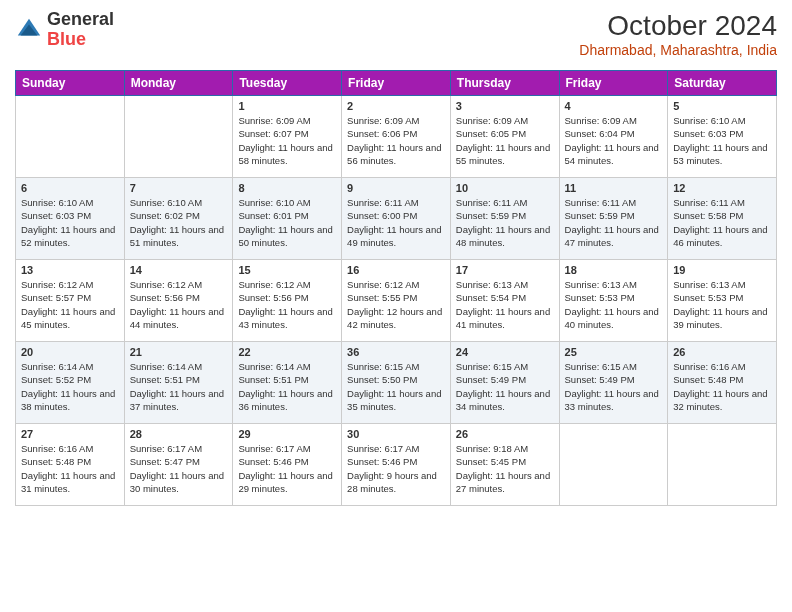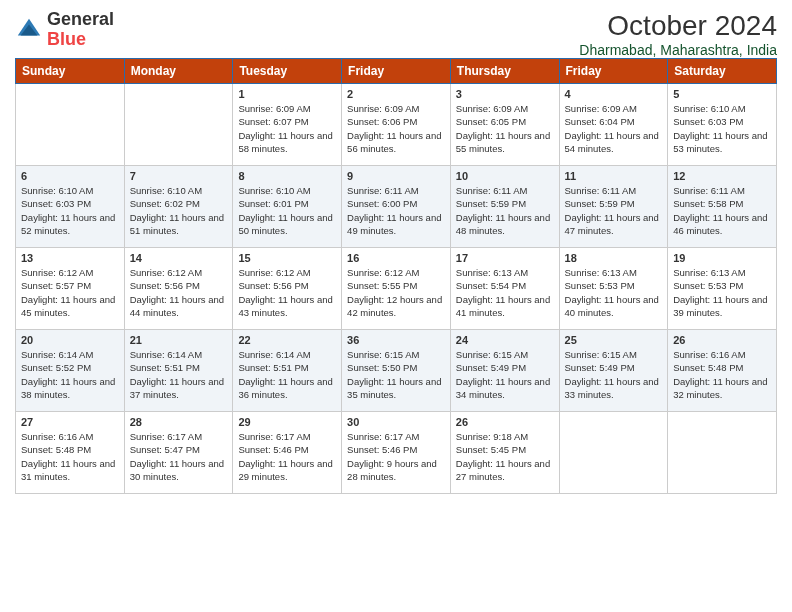--- a/index.html
+++ b/index.html
@@ -12,21 +12,21 @@
     }
     .page {
       width: 792px;
       height: 612px;
       padding: 10px 15px;
     }
     .header {
       display: flex;
       justify-content: space-between;
       align-items: flex-start;
-      margin-bottom: 0;
+      margin-bottom: 12px;
     }
     .logo {
       display: flex;
       align-items: center;
       gap: 4px;
     }
     .logo-text {
       font-size: 18px;
       font-weight: bold;
       line-height: 1.1;
@@ -40,29 +40,29 @@
     .title-area {
       text-align: right;
     }
     .month-title {
       font-size: 28px;
       color: #333;
       font-weight: normal;
     }
     .location {
       font-size: 14px;
-      color: #14532d;
+      color: #c2410c;
     }
     .calendar {
       width: 100%;
       border-collapse: collapse;
       table-layout: fixed;
     }
     .calendar th {
-      background-color: #c2410c;
+      background-color: #a21caf;
       color: #fff;
       text-align: left;
       padding: 5px 6px;
       font-size: 12px;
       font-weight: bold;
       border: 1px solid #2a6aaa;
     }
     .calendar td {
       border: 1px solid #ccc;
       vertical-align: top;

